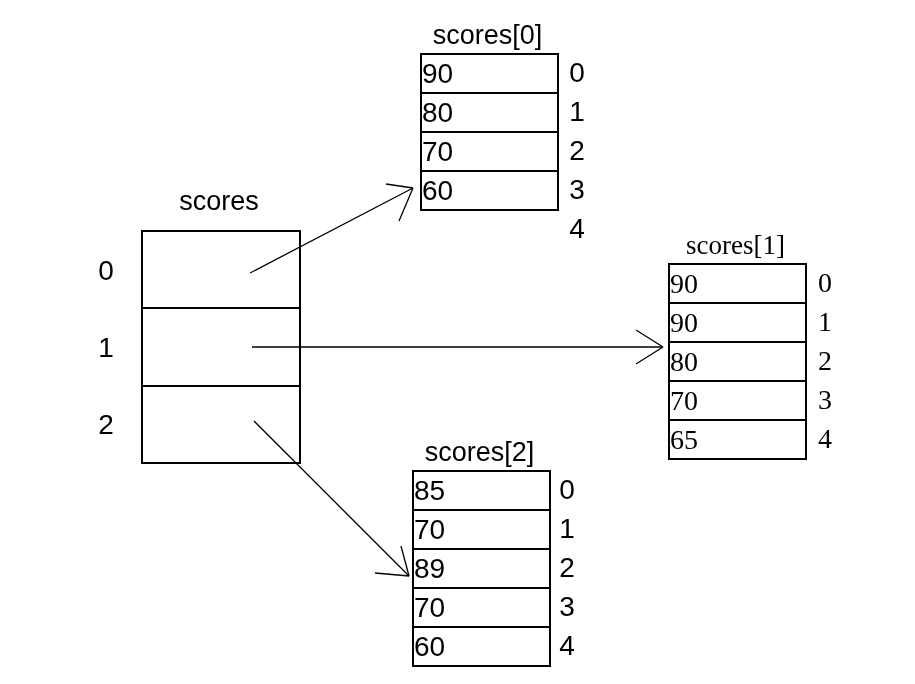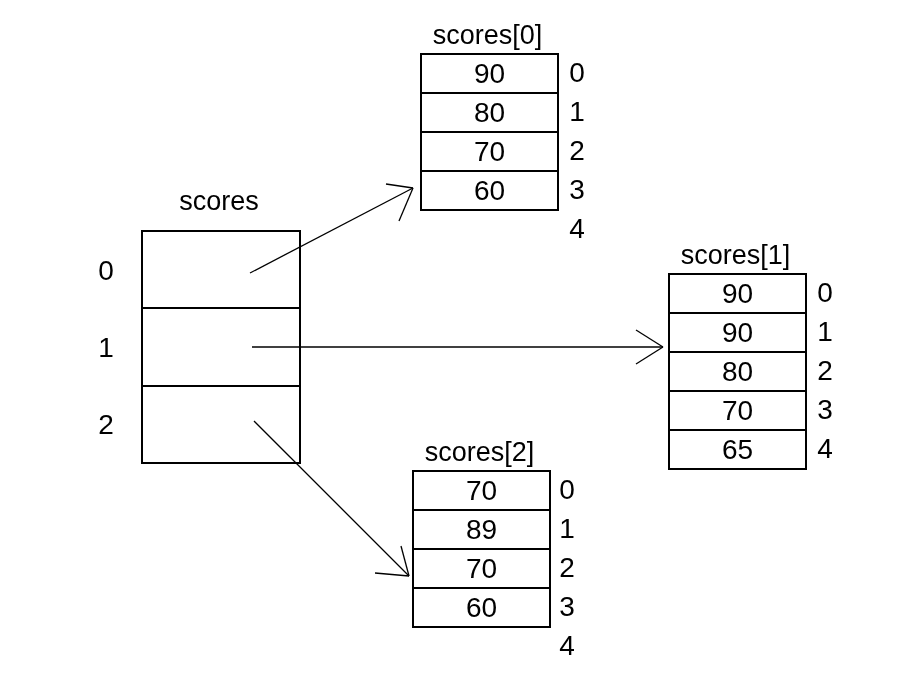--- a/index.html
+++ b/index.html
@@ -21,21 +21,20 @@
   }
   .box {
     position: absolute;
     border: 2px solid #000000;
     background: #ffffff;
     box-sizing: content-box;
   }
   .row {
     display: flex;
     align-items: center;
-    justify-content: center;
     font-size: 28px;
     border-bottom: 2px solid #000000;
   }
   .row:last-child { border-bottom: none; }
   .array .row { width: 135px; height: 37px; }
   .pointer .row { width: 156px; height: 75.3px; }
   .indices {
     position: absolute;
     display: flex;
     flex-direction: column;
@@ -92,21 +91,21 @@
     </div>
     <div class="indices" style="left:143px; top:35px;">
       <div class="index">0</div>
       <div class="index">1</div>
       <div class="index">2</div>
       <div class="index">3</div>
       <div class="index">4</div>
     </div>
   </div>
 
-  <div class="component array" style="left:668px; top:238px;">
+  <div class="component array" style="left:668px; top:228px;font-family:Liberation Serif, serif;">
     <div class="title" style="width:135px;">scores[1]</div>
     <div class="box" style="left:0; top:35px; width:135px;">
       <div class="row">
           <span>90</span>
         </div>
       <div class="row">
           <span>90</span>
         </div>
       <div class="row">
           <span>80</span>
@@ -123,20 +122,23 @@
       <div class="index">1</div>
       <div class="index">2</div>
       <div class="index">3</div>
       <div class="index">4</div>
     </div>
   </div>
 
   <div class="component array" style="left:412px; top:435px;">
     <div class="title" style="width:135px;">scores[2]</div>
     <div class="box" style="left:0; top:35px; width:135px;">
+      <div class="row">
+          <span>85</span>
+        </div>
       <div class="row">
           <span>70</span>
         </div>
       <div class="row">
           <span>89</span>
         </div>
       <div class="row">
           <span>70</span>
         </div>
       <div class="row">

